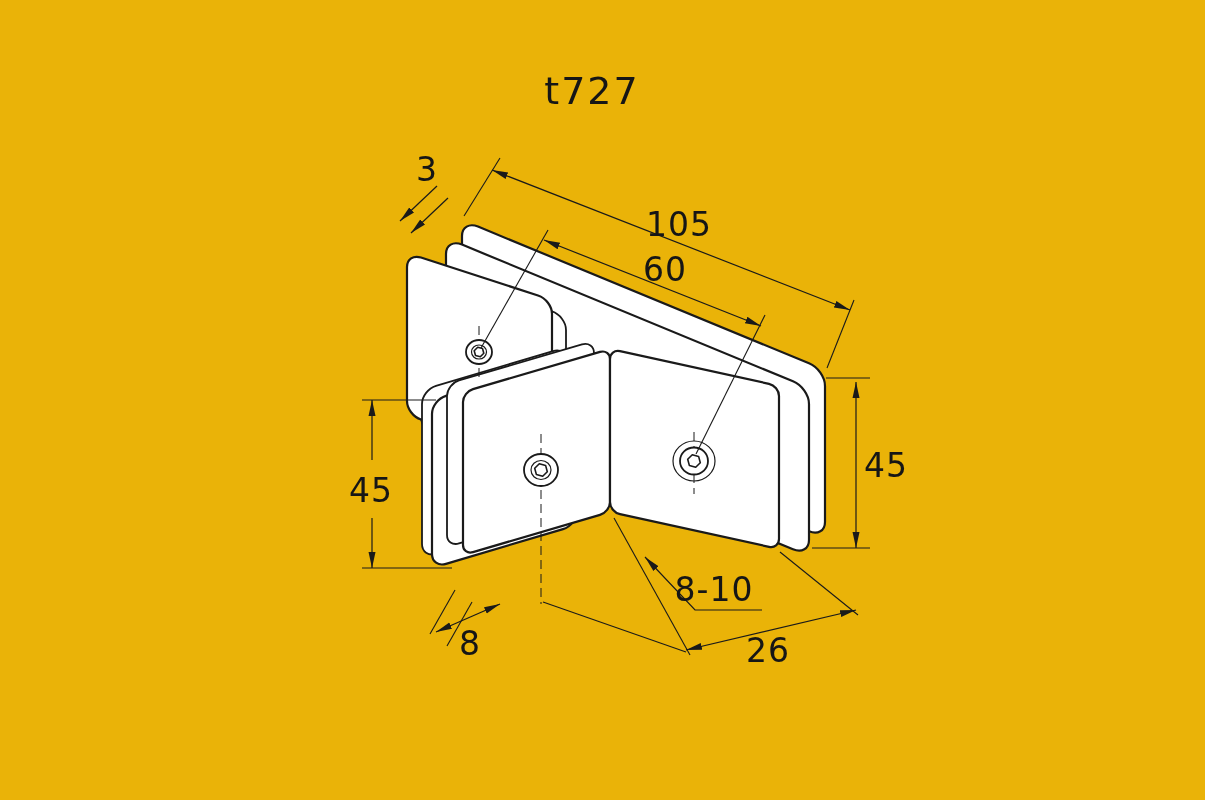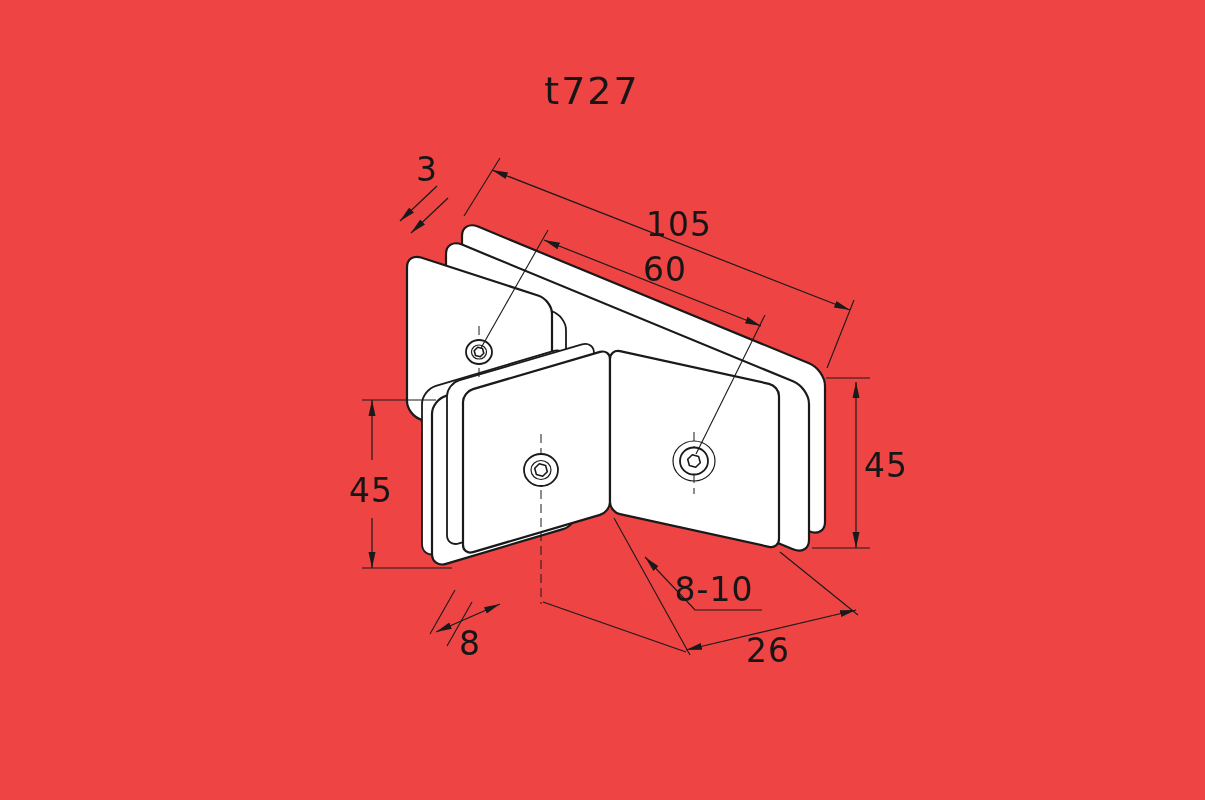--- a/index.html
+++ b/index.html
@@ -1,16 +1,16 @@
 <!DOCTYPE html>
 <html><head>
 <meta charset="utf-8">
 <style>
   html,body{margin:0;padding:0;background:#ffffff;}
-  .canvas{position:relative;width:1205px;height:800px;background:#ef4444;overflow:hidden;
+  .canvas{position:relative;width:1205px;height:800px;background:#eab308;overflow:hidden;
           font-family:"DejaVu Sans",sans-serif;}
   svg{position:absolute;left:0;top:0;}
   .plate{fill:#ffffff;stroke:#1a1a1a;stroke-width:2.2;stroke-linejoin:round;}
   .plate-thin{fill:#ffffff;stroke:#1a1a1a;stroke-width:1.8;stroke-linejoin:round;}
   .screw{fill:#ffffff;stroke:#1a1a1a;stroke-width:1.8;}
   .screw-thin{fill:none;stroke:#1a1a1a;stroke-width:1.2;}
   .hex{fill:none;stroke:#1a1a1a;stroke-width:1.6;stroke-linejoin:round;}
   .cline{stroke:#1a1a1a;stroke-width:1;stroke-dasharray:9 5;fill:none;}
   .ext{stroke:#1a1a1a;stroke-width:1.1;fill:none;}
   .dim{stroke:#1a1a1a;stroke-width:1.2;fill:none;}

